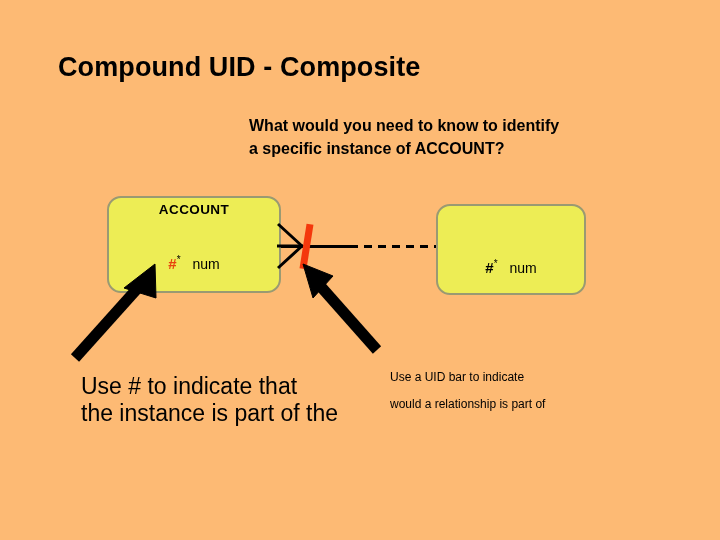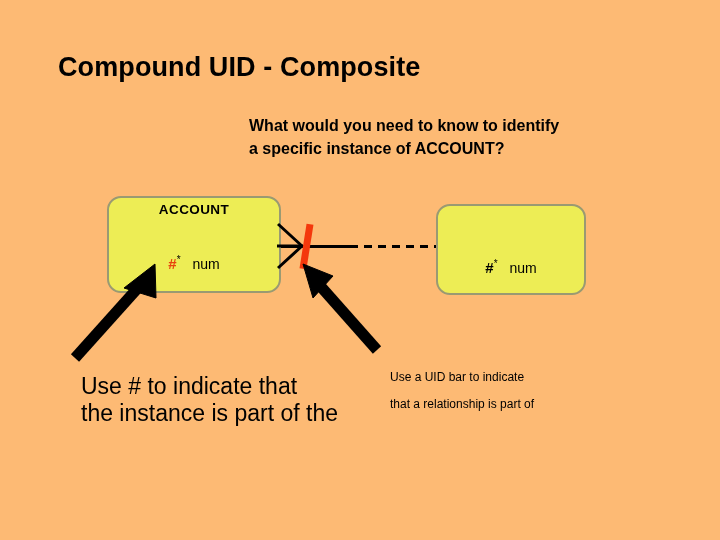--- a/index.html
+++ b/index.html
@@ -222,16 +222,16 @@
     </g>
   </svg>
 
   <div id="caption-left" class="caption">
     <span class="cap-line">Use # to indicate that</span>
     <span class="cap-line">the instance is part of the</span>
   </div>
 
   <div id="caption-right" class="caption">
     <span class="cap-line">Use a UID bar to indicate</span>
-    <span class="cap-line">that a relationship is part of</span>
+    <span class="cap-line">would a relationship is part of</span>
   </div>
 
 </div>
 
 </body></html>

